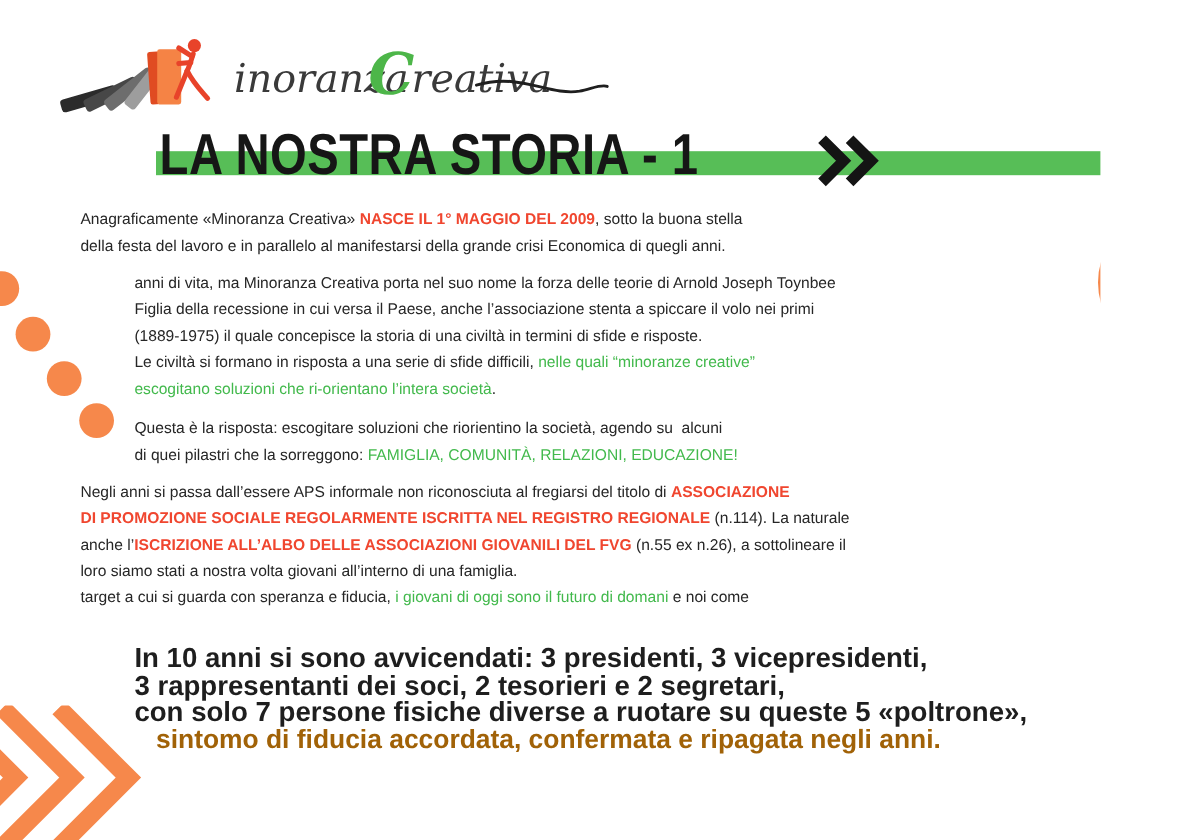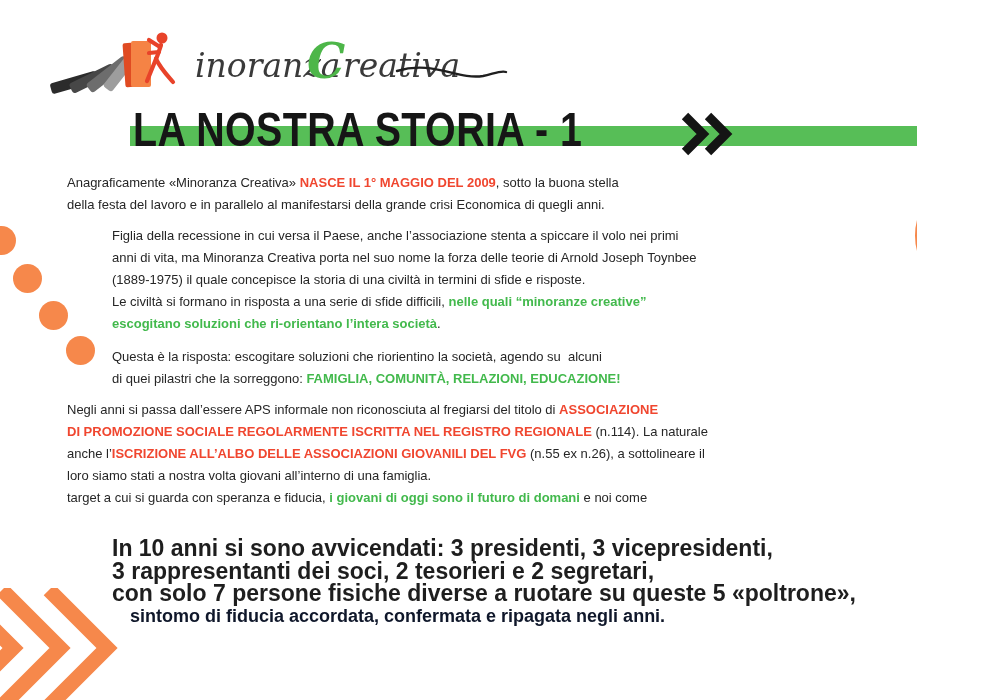--- a/index.html
+++ b/index.html
@@ -15,27 +15,27 @@
   .title{
     position:absolute;left:133px;top:106px;margin:0;z-index:2;
     font-size:48px;font-weight:700;line-height:48px;color:#161616;
     letter-spacing:.5px;transform:scaleX(.82);transform-origin:left center;white-space:pre;
   }
   .title-chevrons{position:absolute;left:681px;top:111px;z-index:2;}
   
   .para{position:absolute;font-size:13px;line-height:22px;}
   .para .line{white-space:pre;}
   .run.red{color:#f0462f;font-weight:700;}
-  .run.green{color:#42b94c;font-weight:700;margin-top:12px;}
+  .run.green{color:#42b94c;font-weight:400;margin-top:12px;}
   .p1{left:67px;top:172px;}
   .p2{left:112px;top:225px;}
   .p3{left:112px;top:346px;}
   .p4{left:67px;top:399px;}
   .p5{left:112px;top:537px;font-size:23px;font-weight:700;line-height:22.5px;color:#1e1e1e;}
-  .p6{left:130px;top:601px;font-size:18px;font-weight:700;line-height:30px;color:#0f172a;}
+  .p6{left:130px;top:601px;font-size:22px;font-weight:700;line-height:30px;color:#a16207;}
   
   .dot{position:absolute;width:29px;height:29px;border-radius:50%;background:#f6884b;}
   .ring{
     position:absolute;left:915px;top:178px;width:115px;height:115px;box-sizing:border-box;
     border:25px solid #f6884b;border-radius:50%;
   }
   .excl{position:absolute;left:915px;top:398px;}
   .chevrons-bl{position:absolute;left:0;top:588px;}
 </style>
 </head>
@@ -72,22 +72,22 @@
     <polyline points="4,5 22,23 4,41" stroke="#141414" stroke-width="9" fill="none"></polyline>
     <polyline points="27,5 45,23 27,41" stroke="#141414" stroke-width="9" fill="none"></polyline>
   </svg>
 
   <div class="para p1">
     <div class="line"><span class="run ">Anagraficamente «Minoranza Creativa» </span><span class="run red">NASCE IL 1° MAGGIO DEL 2009</span><span class="run ">, sotto la buona stella</span></div>
     <div class="line"><span class="run ">della festa del lavoro e in parallelo al manifestarsi della grande crisi Economica di quegli anni.</span></div>
   </div>
 
   <div class="para p2">
+    <div class="line"><span class="run ">anni di vita, ma Minoranza Creativa porta nel suo nome la forza delle teorie di Arnold Joseph Toynbee</span></div>
     <div class="line"><span class="run ">Figlia della recessione in cui versa il Paese, anche l’associazione stenta a spiccare il volo nei primi</span></div>
-    <div class="line"><span class="run ">anni di vita, ma Minoranza Creativa porta nel suo nome la forza delle teorie di Arnold Joseph Toynbee</span></div>
     <div class="line"><span class="run ">(1889-1975) il quale concepisce la storia di una civiltà in termini di sfide e risposte.</span></div>
     <div class="line"><span class="run ">Le civiltà si formano in risposta a una serie di sfide difficili, </span><span class="run green">nelle quali “minoranze creative”</span></div>
     <div class="line"><span class="run green">escogitano soluzioni che ri-orientano l’intera società</span><span class="run ">.</span></div>
   </div>
 
   <div class="para p3">
     <div class="line"><span class="run ">Questa è la risposta: escogitare soluzioni che riorientino la società, agendo su  alcuni</span></div>
     <div class="line"><span class="run ">di quei pilastri che la sorreggono: </span><span class="run green">FAMIGLIA, COMUNITÀ, RELAZIONI, EDUCAZIONE!</span></div>
   </div>
 

